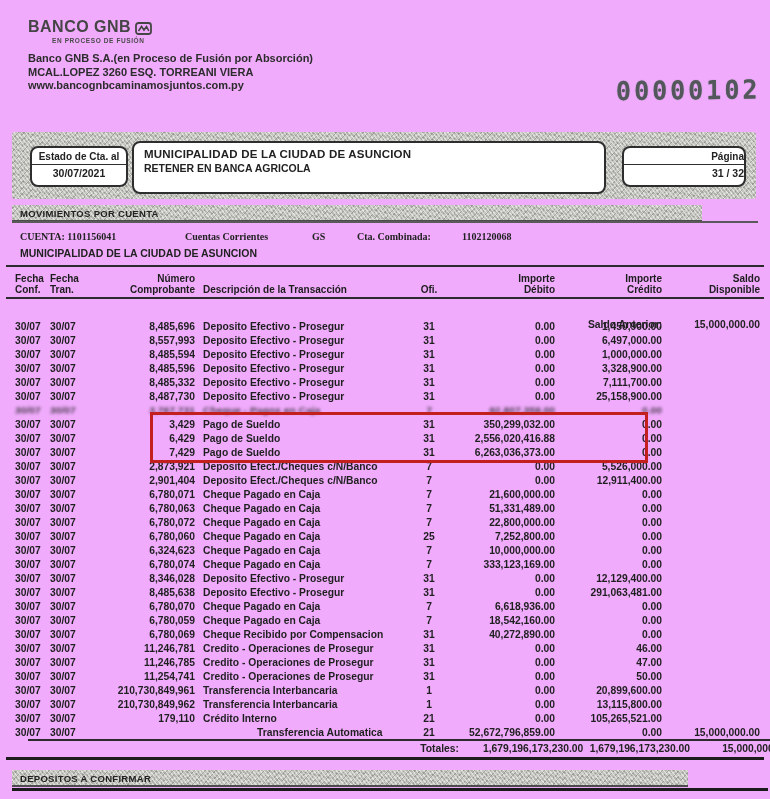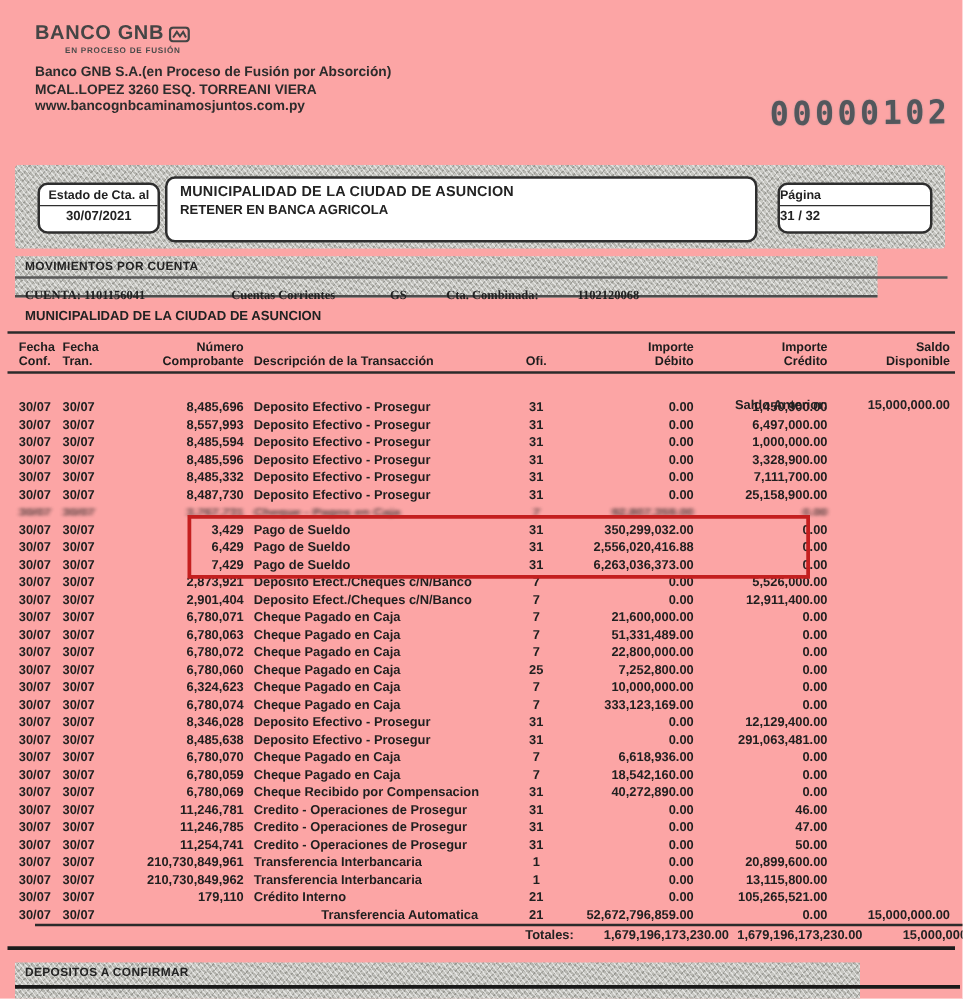--- a/index.html
+++ b/index.html
@@ -1,18 +1,18 @@
 <!DOCTYPE html>
 <html><head>
 <meta charset="utf-8">
 <style>
   * { margin:0; padding:0; box-sizing:border-box; }
   html,body { width:770px; height:799px; background:#ffffff; overflow:hidden; }
   body { font-family:"Liberation Sans", sans-serif; color:#222; }
-  .doc { position:relative; width:770px; height:799px; background:#fca5a5; }
+  .doc { position:relative; width:770px; height:799px; background:#f0abfc; }
 
   
   .logo { position:absolute; left:28px; top:18px; }
   .logo-line { display:flex; align-items:center; gap:4px; font-size:16px; font-weight:700;
                letter-spacing:.5px; color:#454545; }
   .logo-icon { display:inline-block; width:17px; height:13px; }
   .logo-sub { font-size:6.5px; font-weight:700; letter-spacing:.6px; color:#4a4a4a; margin:1px 0 0 24px; }
   .addr { position:absolute; left:28px; top:52px; font-size:11px; font-weight:700;
           line-height:13.5px; color:#2c2c2c; }
 
@@ -33,24 +33,24 @@
   
   .band { position:absolute; left:12px; top:103px; width:744px; height:67px; border-radius:3px;margin-top:29px; }
   .wbox { position:absolute; background:#fff; border:2px solid #2e2e2e; border-radius:8px; }
   .box-date { left:18px; top:14px; width:98px; height:41px; text-align:center; }
   .box-date .t1, .box-page .t1 { font-size:10px; font-weight:700; padding-top:3px;
            border-bottom:1.5px solid #2e2e2e; padding-bottom:2px; }
   .box-date .t2, .box-page .t2 { font-size:10.5px; font-weight:700; padding-top:2px; }
   .box-client { left:120px; top:9px; width:474px; height:53px; padding:5px 10px; }
   .box-client .t1 { font-size:11.5px; font-weight:700; letter-spacing:.2px; }
   .box-client .t2 { font-size:10.5px; font-weight:600; margin-top:2px; }
-  .box-page { left:610px; top:14px; width:124px; height:41px; text-align:left; }
-
-  
-  .secbar { position:absolute; height:33px; font-size:9.5px; font-weight:700; letter-spacing:.3px;
+  .box-page { left:610px; top:14px; width:124px; height:41px; text-align:right; }
+
+  
+  .secbar { position:absolute; height:17px; font-size:9.5px; font-weight:700; letter-spacing:.3px;
             color:#222; padding:3px 0 0 8px; border-bottom:2px solid #4c4c4c; }
   .bar-mov { left:12px; top:205px; width:690px; }
   .line-under-mov { position:absolute; left:12px; top:221px; width:746px; height:1.5px; background:#5a5a5a; }
   .bar-dep { left:12px; top:770px; width:676px; }
   .line-under-dep { position:absolute; left:12px; top:788px; width:756px; height:3px; background:#1a1a1a; }
 
   
   .acct { position:absolute; top:231px; left:0; width:770px; height:14px; font-size:10px; font-weight:700;font-family:Liberation Serif, serif; }
   .acct span { position:absolute; white-space:nowrap; }
   .a1 { left:20px; }  .a2 { left:185px; }  .a3 { left:312px;text-align:right; }  .a4 { left:357px; }  .a5 { left:462px; }

